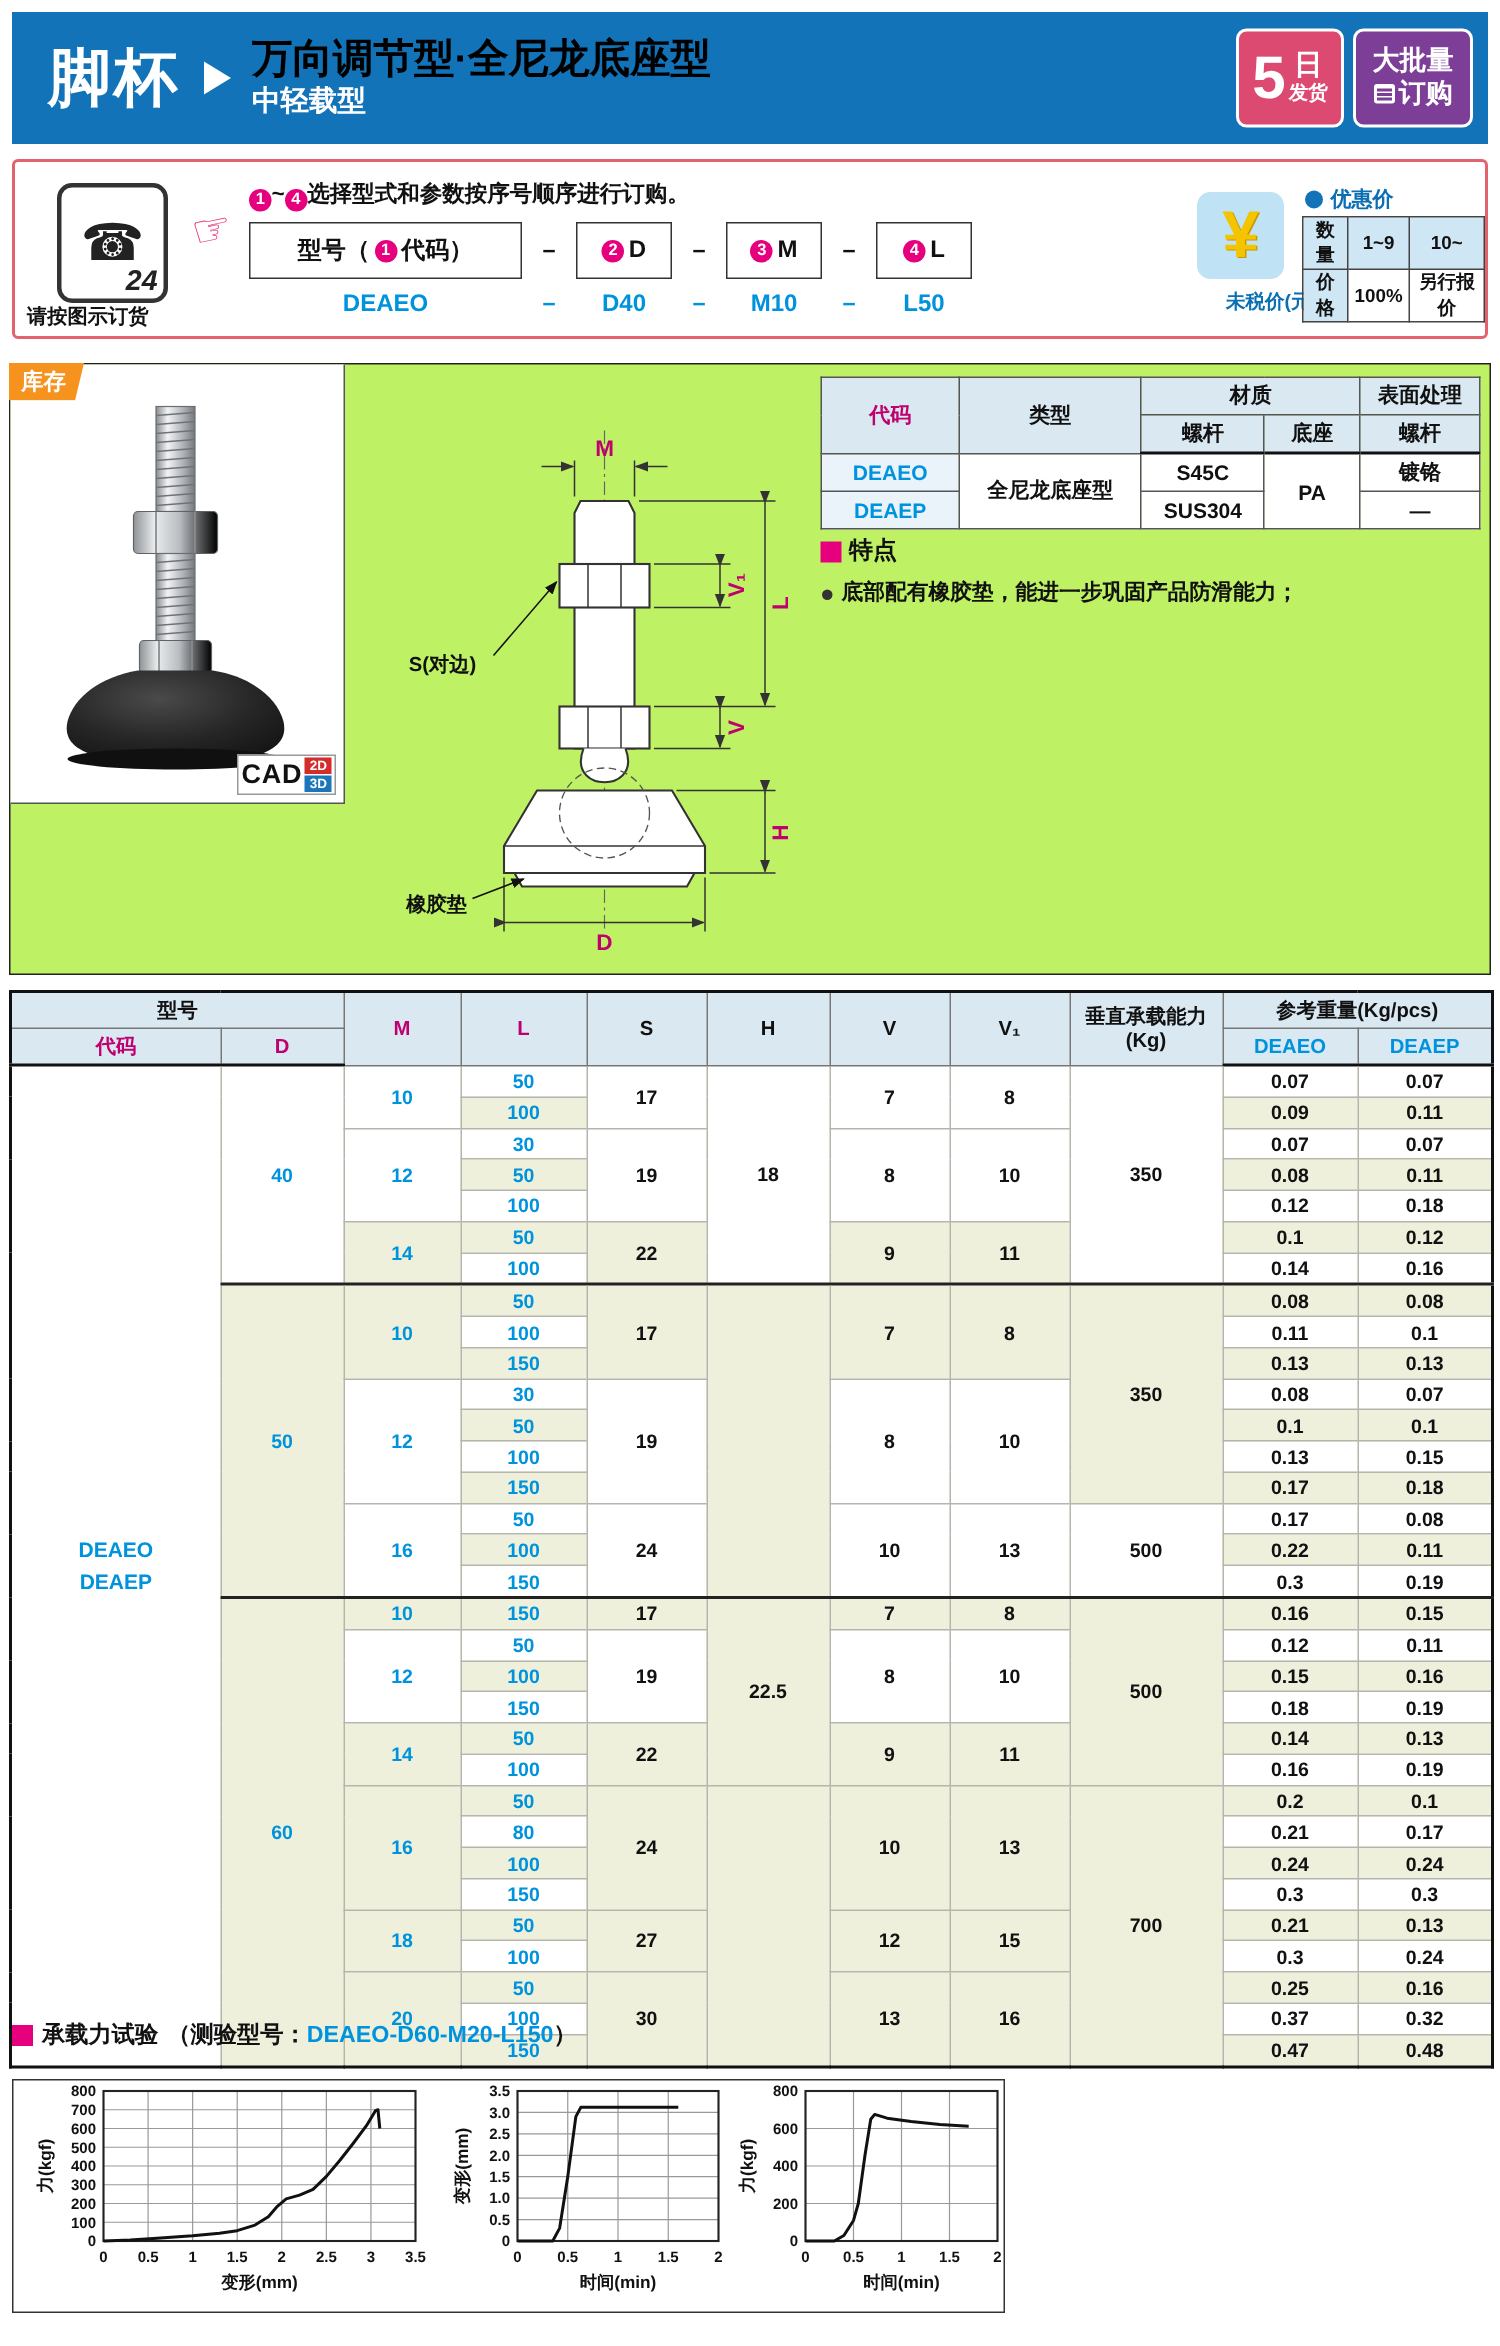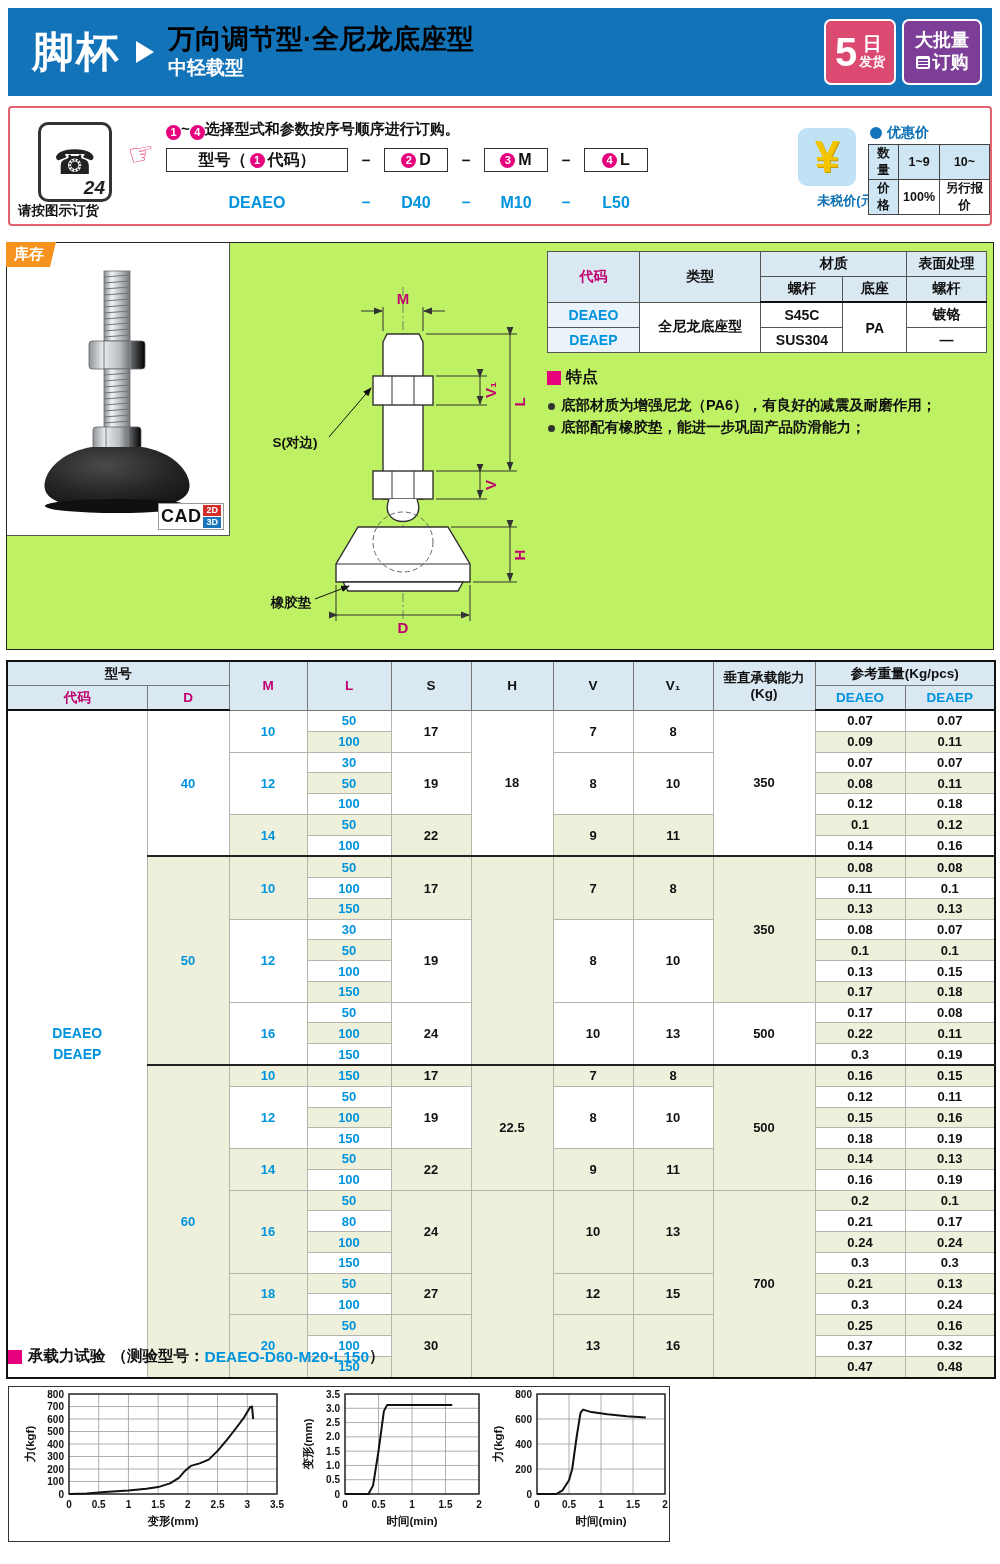--- a/index.html
+++ b/index.html
@@ -28,21 +28,21 @@
   
   .orderbox{position:absolute;left:8px;top:106px;width:984px;height:120px;border:2px solid #e2636e;border-radius:4px;box-sizing:border-box;background:#fff;}
   .phone{position:absolute;left:28px;top:14px;width:68px;height:74px;border:3px solid #333;border-radius:10px;display:flex;align-items:center;justify-content:center;}
   .phone .glyph{font-size:34px;line-height:1;color:#222;}
   .phone .n24{position:absolute;right:3px;bottom:2px;font-size:19px;font-weight:bold;font-style:italic;color:#222;background:#fff;padding:0 1px;line-height:1;}
   .phone-cap{position:absolute;left:8px;top:94px;width:120px;font-size:13.5px;font-weight:bold;}
   .hand{position:absolute;left:118px;top:28px;font-size:30px;color:#e6397e;transform:rotate(-12deg);}
   .instr{position:absolute;left:156px;top:12px;font-size:15px;font-weight:bold;}
   .circ{display:inline-flex;width:15px;height:15px;border-radius:50%;background:#e6007e;color:#fff;font-size:11px;font-weight:bold;align-items:center;justify-content:center;vertical-align:-2px;}
   .pn-row{position:absolute;left:156px;top:40px;display:flex;align-items:center;gap:10px;font-size:16px;font-weight:bold;}
-  .pn-box{border:1.5px solid #333;height:24px;display:flex;align-items:center;justify-content:center;gap:3px;background:#fff;box-sizing:border-box;}
+  .pn-box{border:1.5px solid #333;height:38px;display:flex;align-items:center;justify-content:center;gap:3px;background:#fff;box-sizing:border-box;}
   .w-big{width:182px;} .w-sm{width:64px;}
   .ex-row{position:absolute;left:156px;top:84px;display:flex;align-items:center;gap:10px;color:#0093dd;font-size:16px;font-weight:bold;}
   .ex-row .cell{display:inline-flex;justify-content:center;}
   .yenbox{position:absolute;left:788px;top:20px;width:58px;height:58px;background:#bfe3f5;border-radius:9px;display:flex;align-items:center;justify-content:center;}
   .yen{color:#f5c400;font-size:44px;font-weight:bold;text-shadow:1px 1px 0 #c79a00;}
   .untaxed{position:absolute;left:768px;top:84px;width:100px;text-align:right;color:#0b6fb4;font-size:13px;font-weight:bold;}
   .price-title{position:absolute;left:860px;top:16px;font-size:14px;font-weight:bold;color:#0b6fb4;display:flex;align-items:center;gap:5px;}
   .bdot{width:12px;height:12px;border-radius:50%;background:#1273b9;display:inline-block;}
   .price-tbl{position:absolute;left:858px;top:36px;border-collapse:collapse;font-size:12.5px;font-weight:bold;border-radius:15px;}
   .price-tbl td{border:1px solid #444;text-align:center;height:21px;padding:0 4px;background:#fff;}
@@ -61,21 +61,21 @@
   .spec-wrap{position:absolute;left:540px;top:8px;width:440px;}
   .spec-tbl{border-collapse:collapse;width:440px;font-size:14px;}
   .spec-tbl th,.spec-tbl td{border:1px solid #555;text-align:center;height:24px;padding:0 2px;}
   .spec-tbl thead th{background:#d9e8f1;font-weight:bold;}
   .spec-tbl .mag{color:#c0006e;}
   .spec-tbl .blue{color:#0093dd;font-weight:bold;}
   .spec-tbl tbody td{background:#fff;font-weight:bold;}
   .spec-tbl tbody td.codecell{background:#e9f3f9;}
   .spec-tbl tr.hdsep th{border-bottom:2px solid #111;}
 
-  .features{margin-top:14px;width:444px;}
+  .features{margin-top:4px;width:444px;}
   .f-title{display:flex;align-items:center;gap:5px;font-size:16px;font-weight:bold;}
   .sq{width:14px;height:14px;background:#e6007e;display:inline-block;}
   .features ul{margin:6px 0 0 0;padding:0;list-style:none;}
   .features li{font-size:14.5px;font-weight:bold;line-height:1.55;padding-left:14px;position:relative;}
   .features li:before{content:"";position:absolute;left:1px;top:9px;width:7px;height:7px;border-radius:50%;background:#333;}
 
   
   .drawing{position:absolute;left:246px;top:6px;}
   .dim{fill:#c0006e;font-size:15px;font-weight:bold;}
   .blk{fill:#111;font-size:13.5px;font-weight:bold;}
@@ -385,21 +385,20 @@
           </tr>
         </tbody>
       </table>
 
       <div class="features">
         <div class="f-title">
             <span class="sq"></span>
             <span>特点</span>
           </div>
         <ul>
-          <li>底部材质为增强尼龙（PA6），有良好的减震及耐磨作用；</li>
           <li>底部配有橡胶垫，能进一步巩固产品防滑能力；</li>
         </ul>
       </div>
     </div>
   </div>
 
   <div class="maintbl-wrap">
     <table class="main">
       <colgroup>
         <col style="width:140px">

